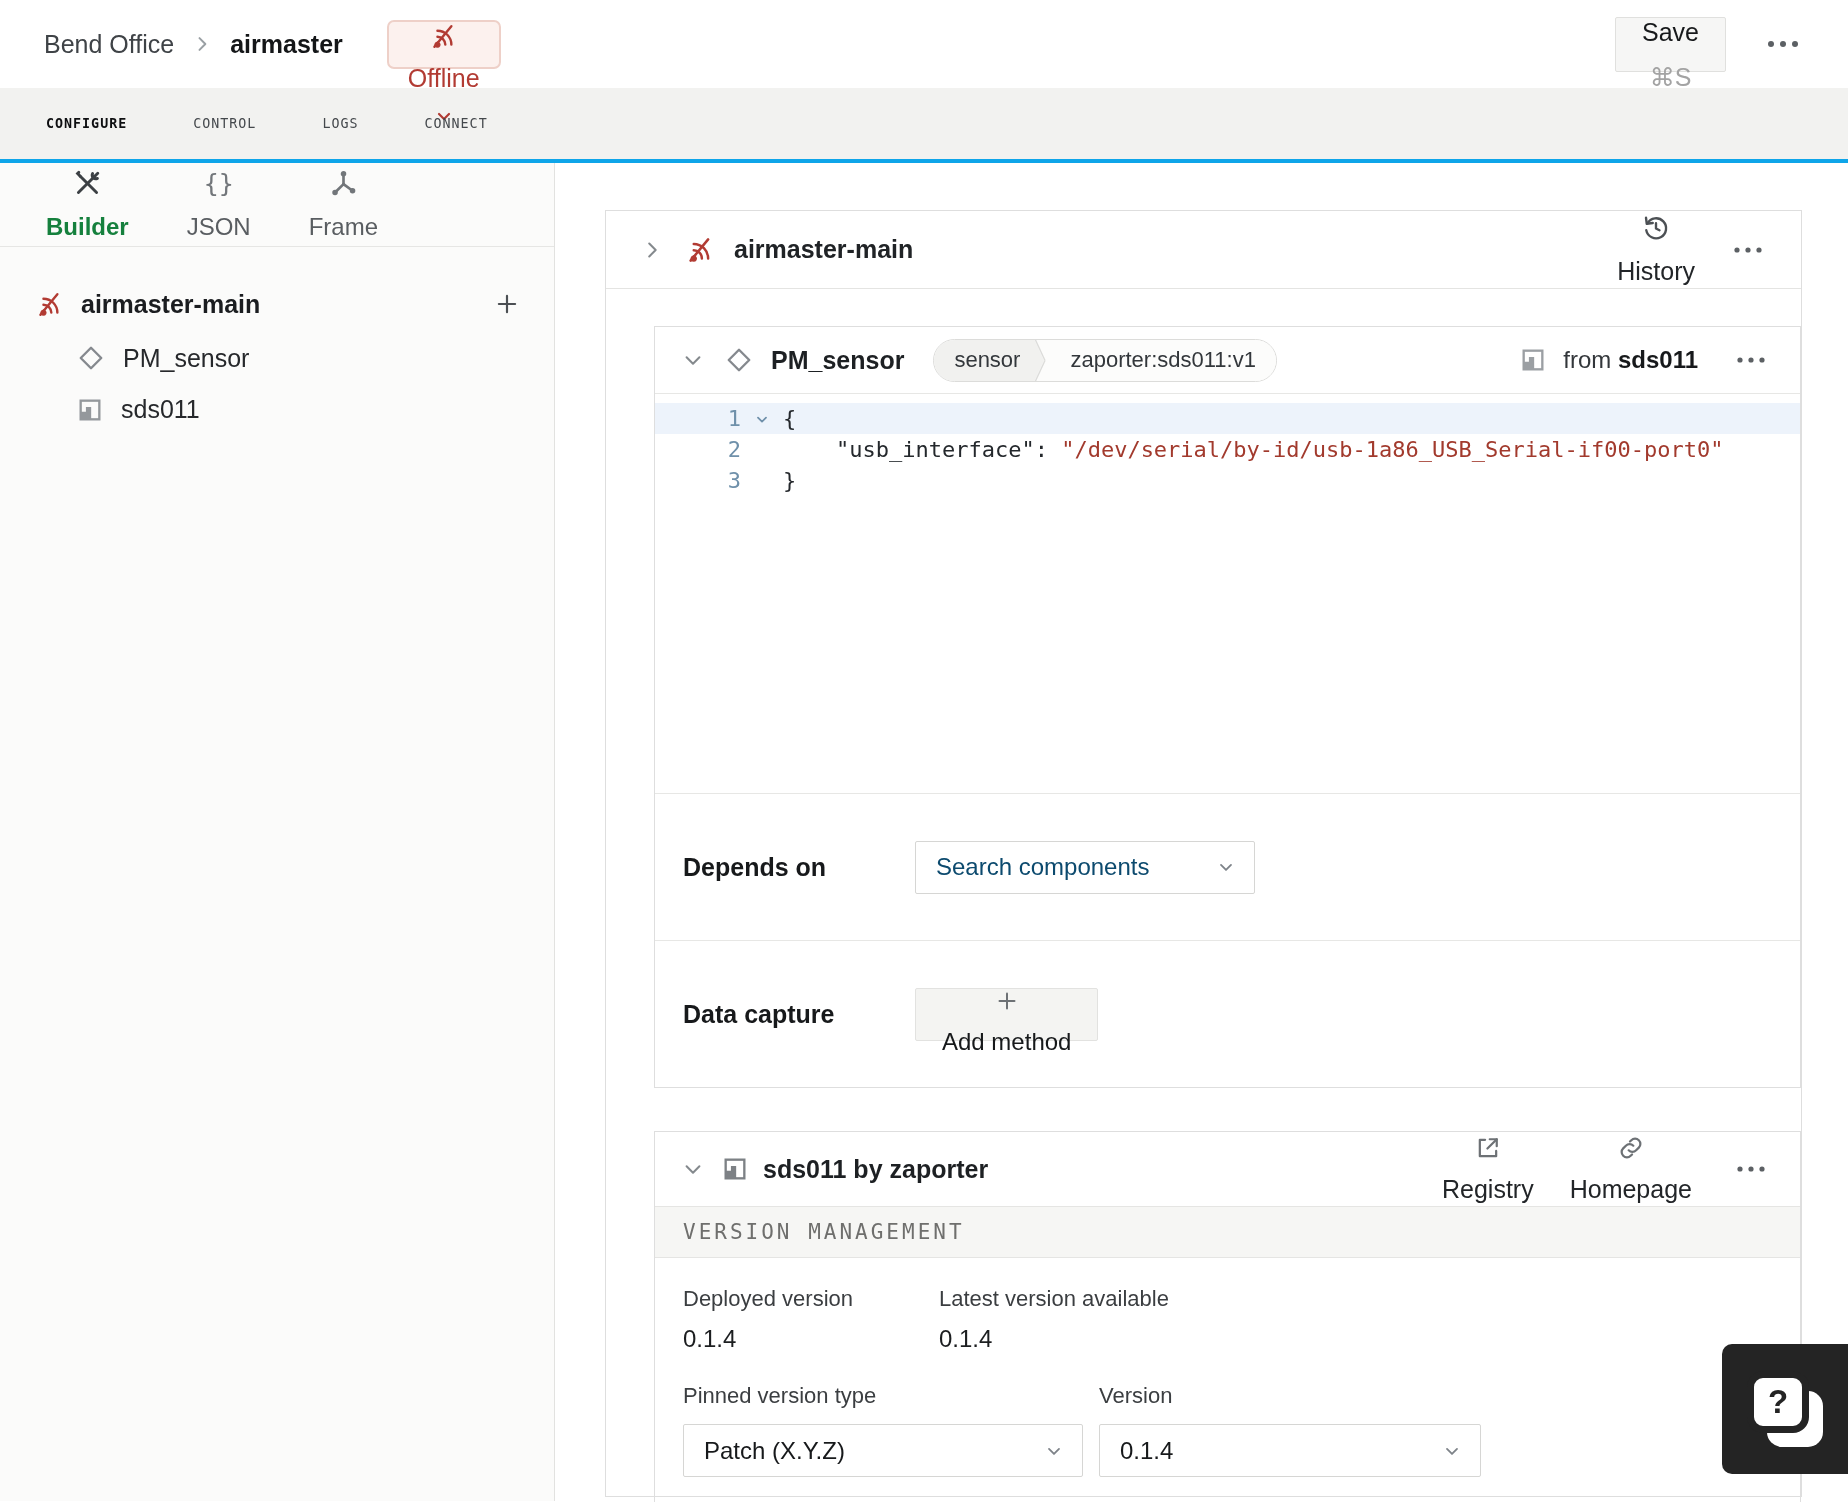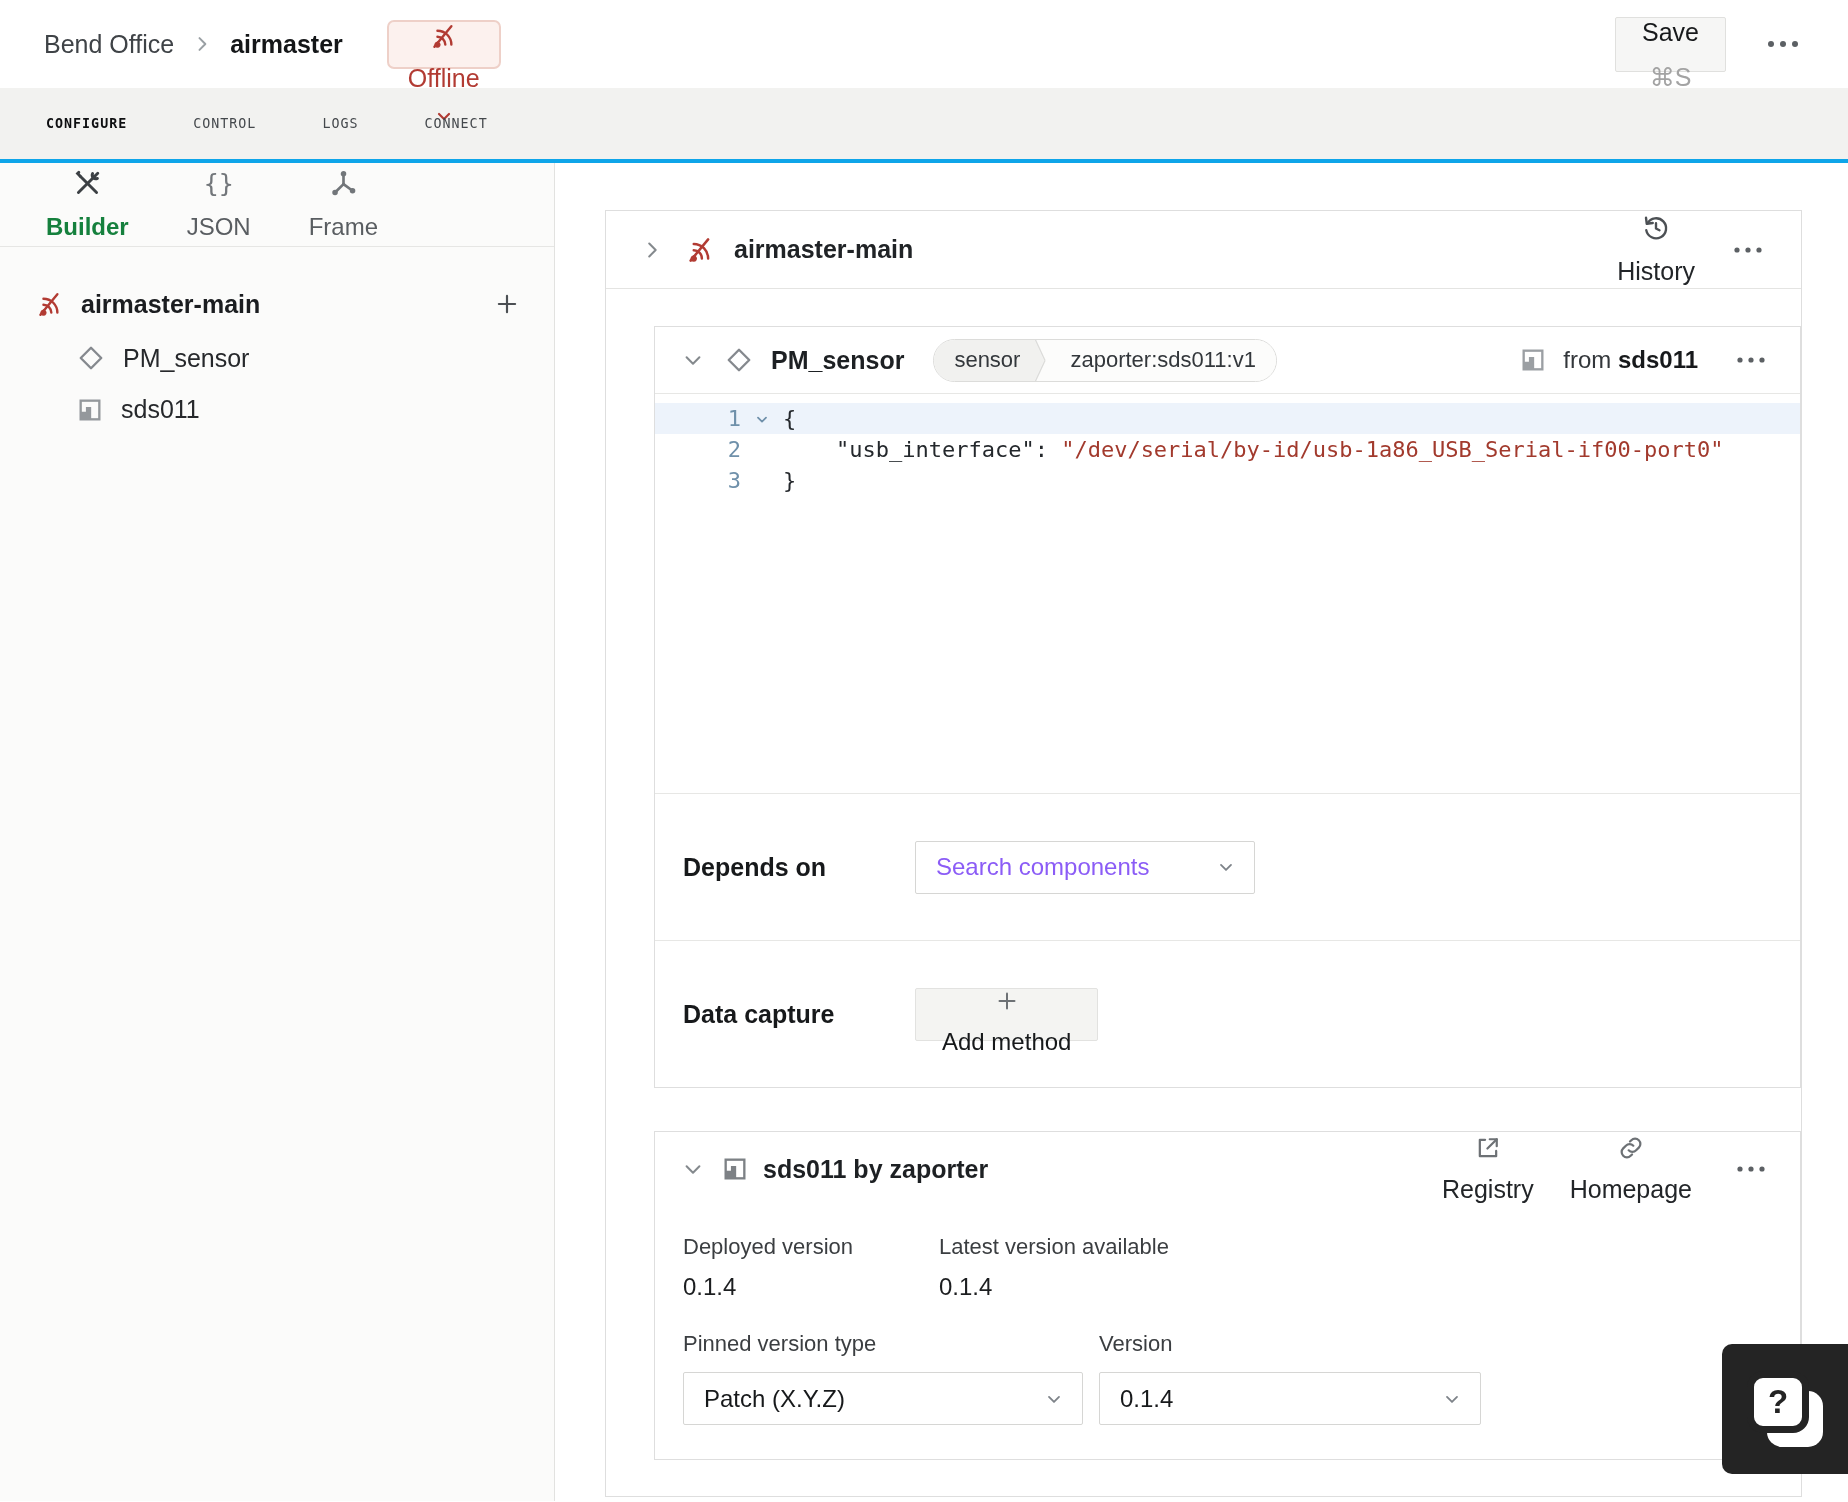--- a/index.html
+++ b/index.html
@@ -90,21 +90,21 @@
   .code-line.hl { background: #edf3fb; }
   .ln { width: 86px; text-align: right; color: #6f90aa; flex: none; }
   .fold { width: 42px; text-align: center; color: #6f90aa; display: flex; align-items: center; justify-content: center; flex: none; }
   .code-val { color: #a23a2d; }
 
   
   .form-row { border-top: 1px solid #e7e7e5; height: 147px; display: flex; align-items: center; padding: 0 28px; }
   .form-label { font-size: 25px; font-weight: bold; color: #17191b; width: 232px; }
   .select-box { width: 340px; height: 53px; border: 1px solid #d6d6d4; border-radius: 2px; background: #fff;
                 display: flex; align-items: center; padding: 0 18px 0 20px; }
-  .select-placeholder { font-size: 24px; color: #8b5cf6; text-align: right; }
+  .select-placeholder { font-size: 24px; color: #0c4a6e; text-align: right; }
   .select-value { font-size: 24px; color: #17191b; }
   .select-chev { margin-left: auto; color: #7e8389; display: flex; }
   .add-method-btn { height: 53px; display: inline-flex; align-items: center; gap: 15px; padding: 0 26px;
                     background: #f4f4f2; border: 1px solid #e2e2e0; border-radius: 2px; font-size: 24px; color: #17191b; }
   .add-method-btn .icn { color: #6d7175; display: flex; }
 
   
   .mod-card { margin: 43px 0 0 48px; border: 1px solid #dedede; }
   .mod-header { height: 74px; display: flex; align-items: center; gap: 14px; padding: 0 26px 0 24px; }
   .mod-title { font-size: 25px; font-weight: bold; color: #1d2023; }
@@ -446,20 +446,21 @@
                 <svg width="30" height="10" viewBox="0 0 30 10" fill="currentColor">
                     <circle cx="4" cy="5" r="2.6"></circle>
                     <circle cx="15" cy="5" r="2.6"></circle>
                     <circle cx="26" cy="5" r="2.6"></circle>
                   </svg>
               </span>
             </button>
           </div>
         </div>
 
+        <div class="vm-strip">VERSION MANAGEMENT</div>
 
         <div class="vm-body">
           <div class="vm-cols">
             <div class="vm-col-1">
               <div class="vm-label">Deployed version</div>
               <div class="vm-value">0.1.4</div>
             </div>
             <div>
               <div class="vm-label">Latest version available</div>
               <div class="vm-value">0.1.4</div>

